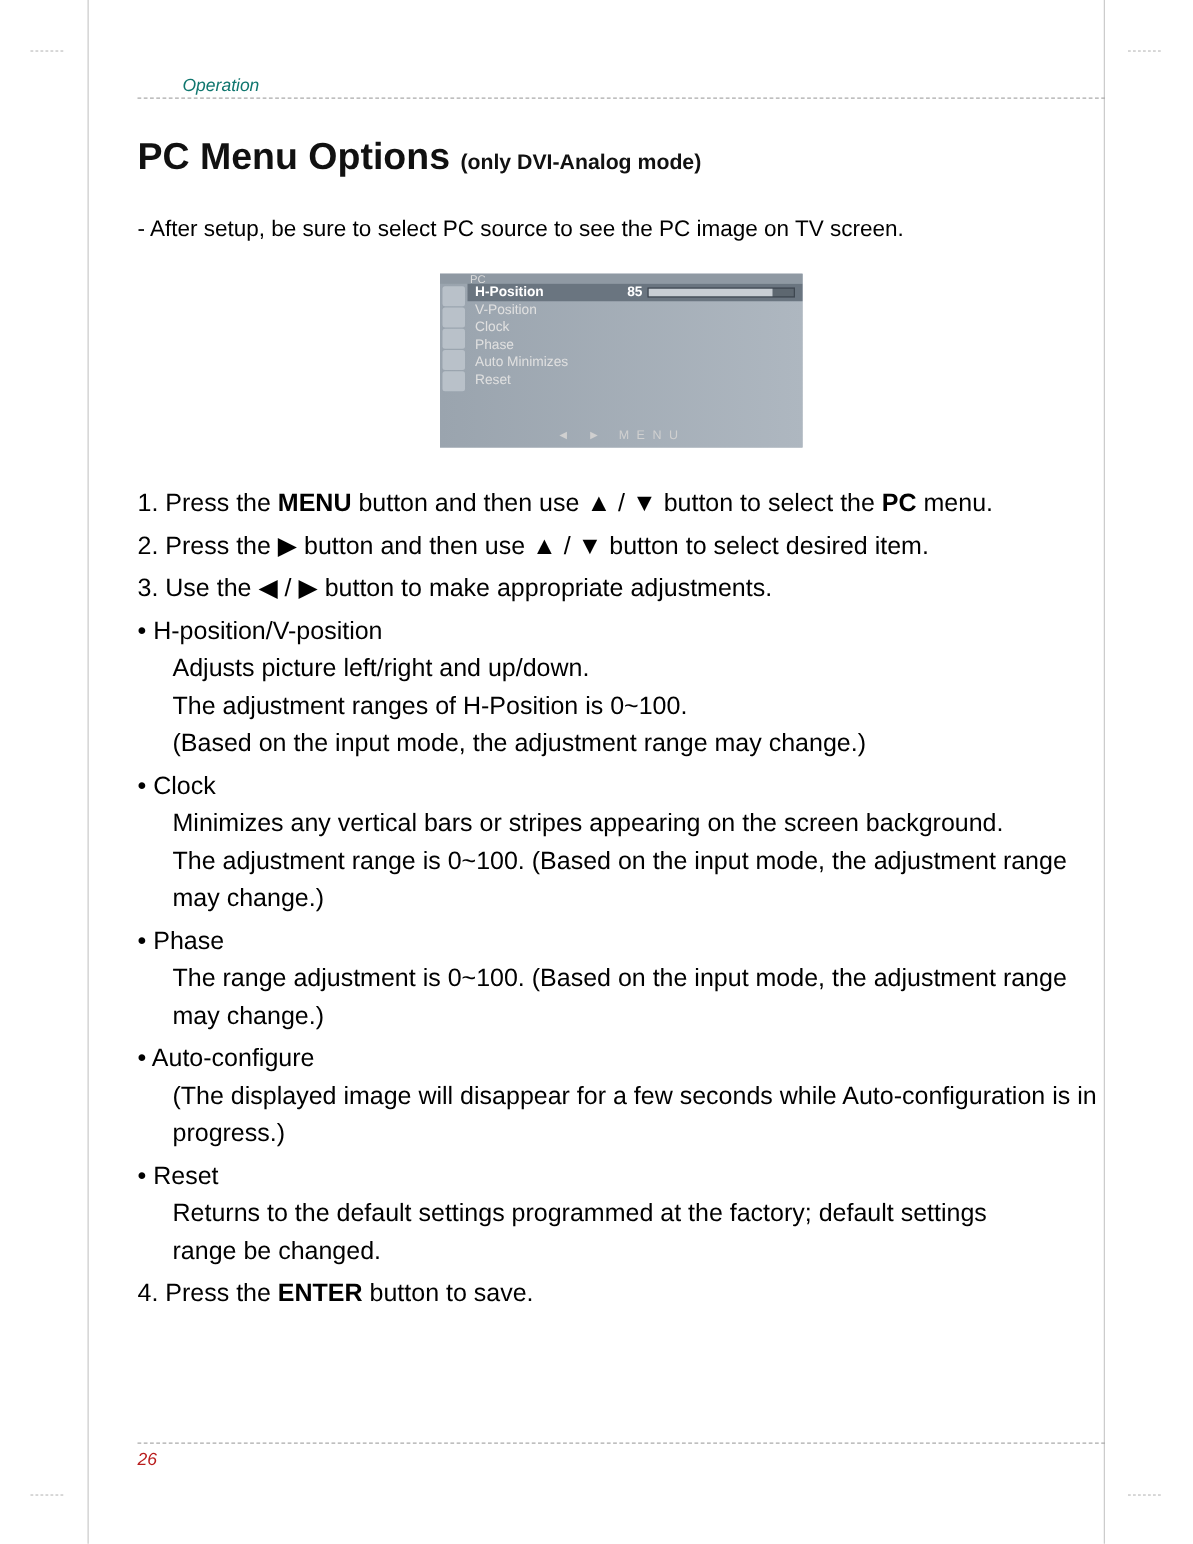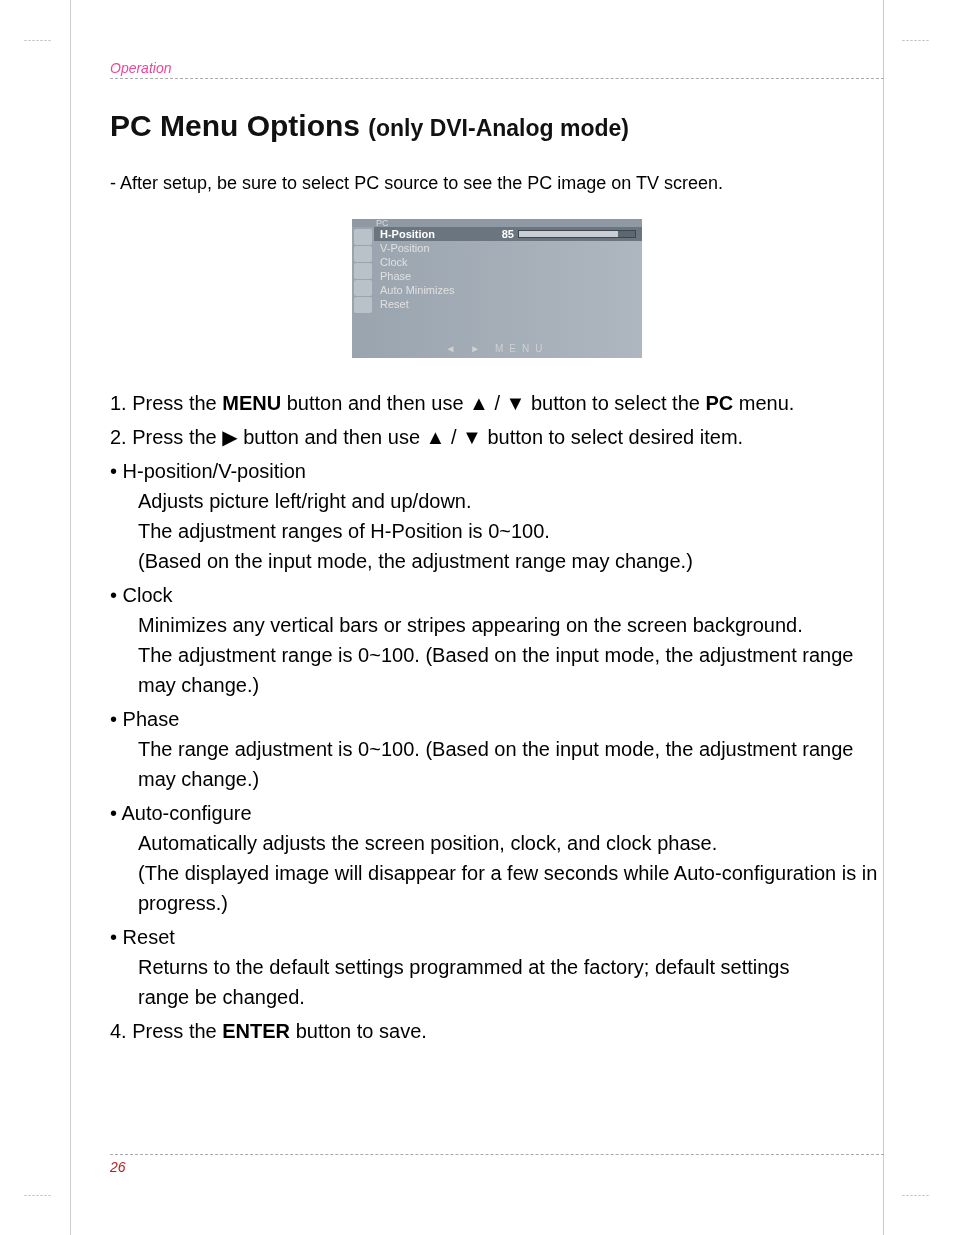--- a/index.html
+++ b/index.html
@@ -24,27 +24,28 @@
   .gutter-line.left { left: 70px; }
   .gutter-line.right { right: 70px; }
   .page {
     position: absolute;
     left: 110px; right: 70px;
     top: 60px; bottom: 60px;
   }
   .header-label {
     font-style: italic;
     font-size: 14px;
-    color: #ec4899;
+    color: #0f766e;
     padding-bottom: 2px;
+    margin-left: 36px;
   }
   .hr { border: none; border-top: 1px dashed #aaa; margin: 0; }
   .content { padding-top: 30px; }
   h1.title { font-size: 30px; margin: 0 0 30px 0; font-weight: 700; color: #111; }
-  h1.title .sub { font-size: 23px; font-weight: 700; }
+  h1.title .sub { font-size: 17px; font-weight: 700; }
   .intro { font-size: 18px; margin-bottom: 25px; }
   .osd-wrap { display: flex; justify-content: center; margin-bottom: 30px; }
   .osd {
     width: 290px;
     background: #9fa9b3;
     background-image: linear-gradient(90deg, #9aa4ae 0%, #aeb7c0 100%);
     font-size: 11px;
     color: #e0e0e0;
   }
   .osd-top { height: 8px; background: #8f99a3; }
@@ -131,39 +132,39 @@
           </div>
           <div class="osd-footer">◄ ► MENU</div>
         </div>
       </div>
 
       <div class="steps">
         <div class="step">
           <span>1. Press the </span><span class="b">MENU</span><span> button and then use ▲ / ▼ button to select the </span><span class="b">PC</span><span> menu.</span>
         </div>
         <div class="step">2. Press the ▶ button and then use ▲ / ▼ button to select desired item.</div>
+        <div class="step">3. Use the ◀ / ▶ button to make appropriate adjustments.</div>
 
         <div class="bullet">
           <span class="bt">H-position/V-position</span>
           <span class="bd">Adjusts picture left/right and up/down.</span>
           <span class="bd">The adjustment ranges of H-Position is 0~100.</span>
           <span class="bd">(Based on the input mode, the adjustment range may change.)</span>
         </div>
         <div class="bullet">
           <span class="bt">Clock</span>
           <span class="bd">Minimizes any vertical bars or stripes appearing on the screen background.</span>
           <span class="bd">The adjustment range is 0~100. (Based on the input mode, the adjustment range may change.)</span>
         </div>
         <div class="bullet">
           <span class="bt">Phase</span>
           <span class="bd">The range adjustment is 0~100. (Based on the input mode, the adjustment range may change.)</span>
         </div>
         <div class="bullet">
           <span class="bt">Auto-configure</span>
-          <span class="bd">Automatically adjusts the screen position, clock, and clock phase.</span>
           <span class="bd">(The displayed image will disappear for a few seconds while Auto-configuration is in progress.)</span>
         </div>
         <div class="bullet">
           <span class="bt">Reset</span>
           <span class="bd">Returns to the default settings programmed at the factory; default settings</span>
           <span class="bd">range be changed.</span>
         </div>
 
         <div class="step" style="margin-top:4px">
           <span>4. Press the </span><span class="b">ENTER</span><span> button to save.</span>

